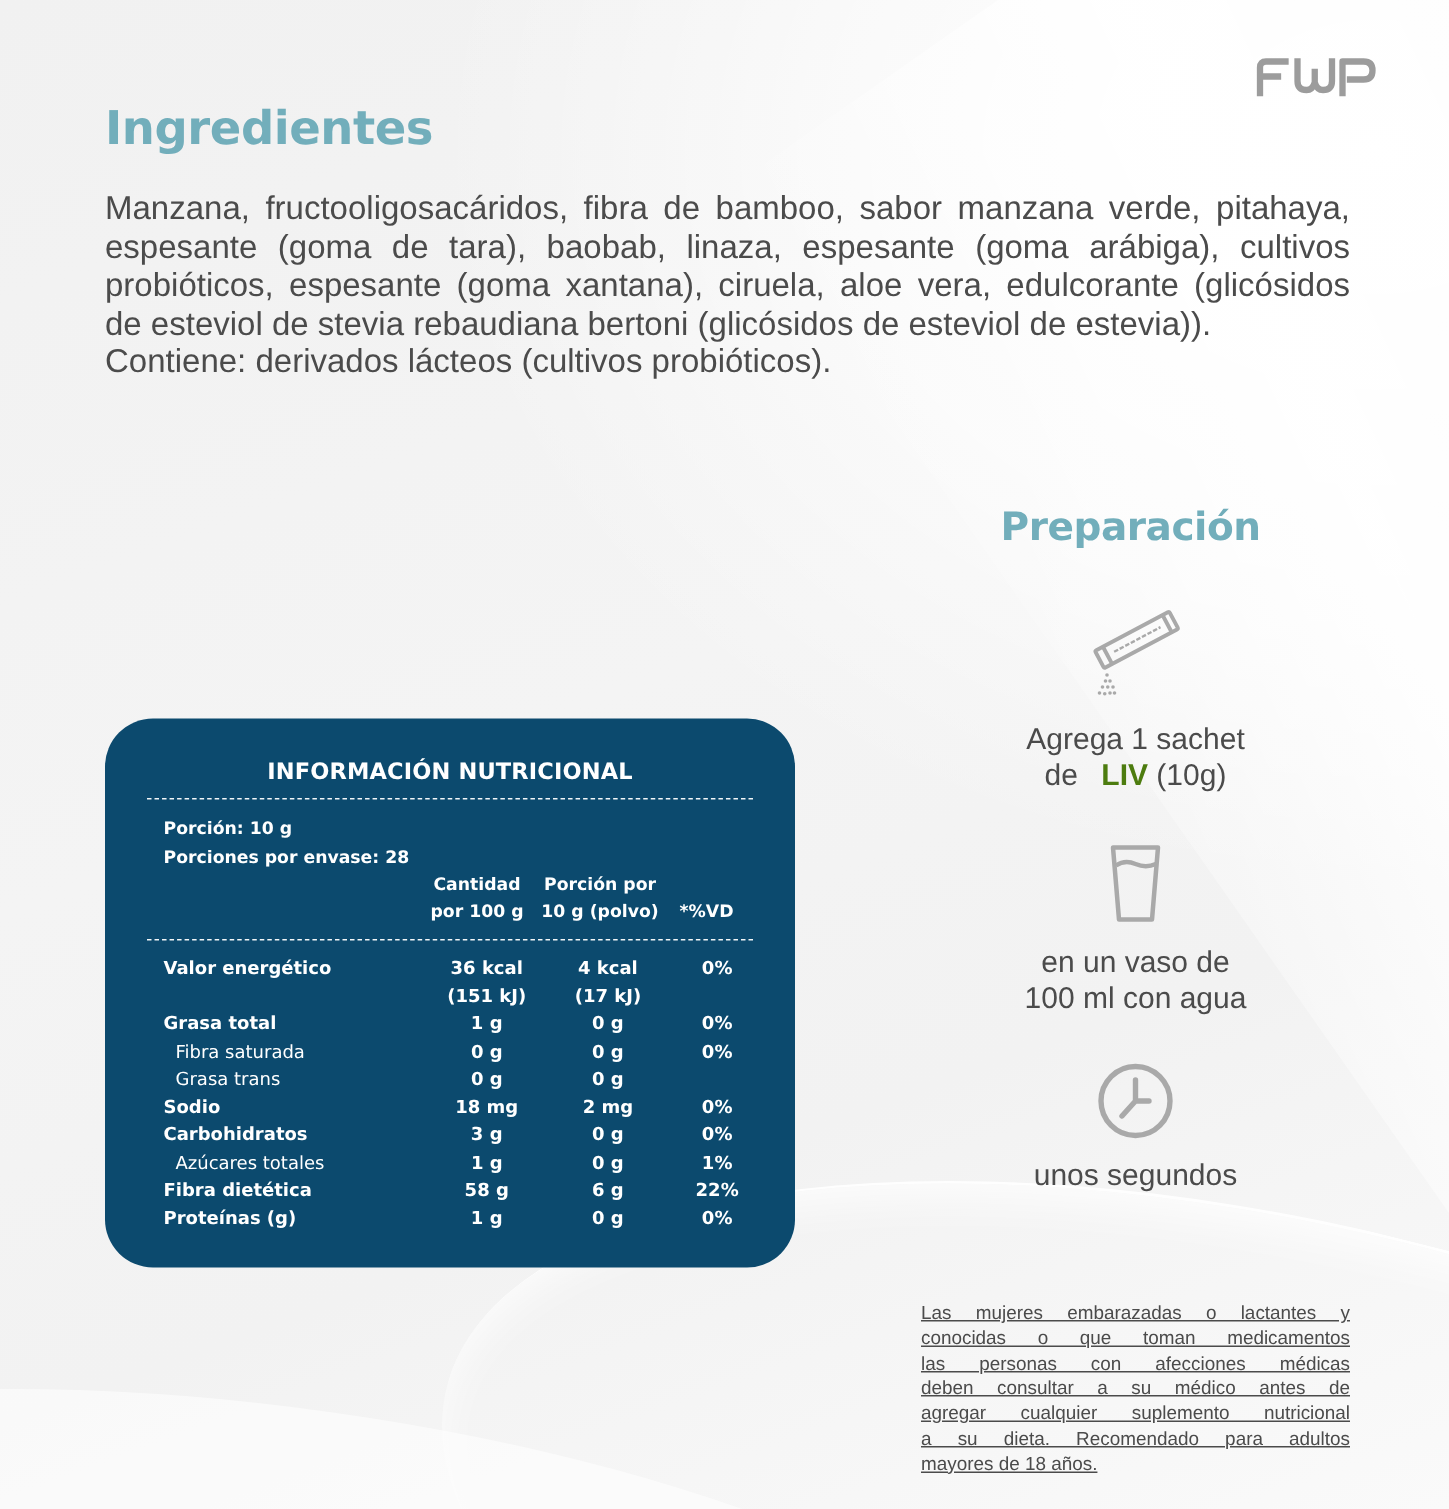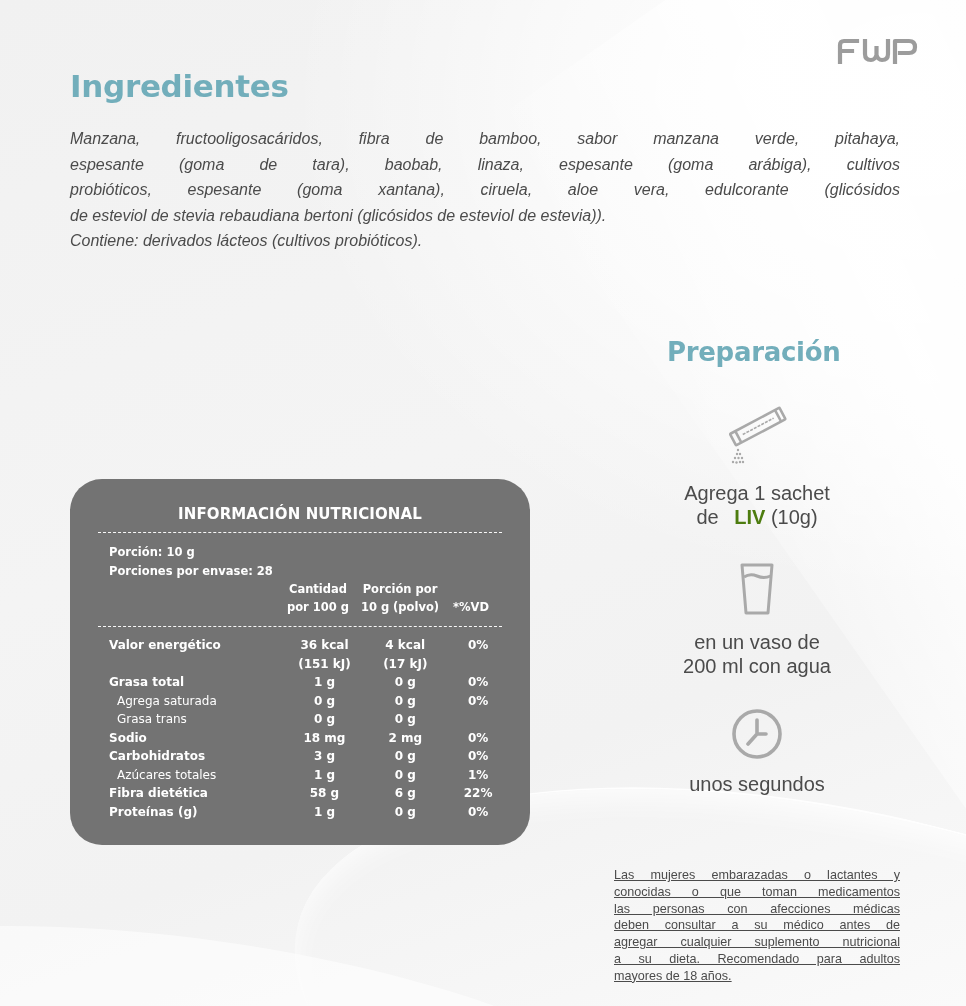--- a/index.html
+++ b/index.html
@@ -41,23 +41,22 @@
     .h-title {
       font-family: "DejaVu Sans", sans-serif;
       font-weight: bold;
       color: #72aebb;
       letter-spacing: -0.3px;
     }
     .ingredients-title { left: 70px; top: 68px; font-size: 31px; }
     .ingredients-text {
       left: 70px; top: 126px; width: 830px;
       font-family: "Liberation Sans", sans-serif;
-      font-size: 16px; line-height: 25.5px; color: #4b4b4b;
+      font-size: 22px; line-height: 25.5px; color: #4b4b4b;
       text-align: justify;
-      font-style: italic;
     }
     .ingredients-text .line { display: block; text-align: justify; text-align-last: justify; }
     .ingredients-text .line.last { text-align-last: left; }
 
     .prep-title { left: 667px; top: 337px; font-size: 26px; }
 
     .step { width: 200px; text-align: center; }
     .step .icon { display: block; margin: 0 auto; }
     .step .txt {
       font-family: "Liberation Sans", sans-serif;
@@ -72,21 +71,21 @@
       left: 614px; top: 867px; width: 286px;
       font-family: "Liberation Sans", sans-serif;
       font-size: 12.6px; line-height: 16.8px; color: #4b4b4b; text-decoration: underline;
     }
     .warning .line { display: block; text-align: justify; text-align-last: justify; }
     .warning .line.last { text-align-last: left; }
 
     
     .card {
       left: 70px; top: 479px; width: 460px; height: 366px;
-      background: #737373;
+      background: #0c4a6e;
       border-radius: 32px;
       color: #ffffff;
       font-family: "DejaVu Sans", sans-serif;
     }
     .card .c-title {
       position: absolute; left: 0; right: 0; top: 26px;
       text-align: center; font-weight: bold; font-size: 15px; letter-spacing: 0.1px;
     }
     .card .dash {
       position: absolute; left: 28px; right: 28px; height: 0;
@@ -179,21 +178,21 @@
       </div>
       <div class="v v3">0%</div>
     </div>
     <div class="row bold">
       <div class="n">Grasa total</div>
       <div class="v v1">1 g</div>
       <div class="v v2">0 g</div>
       <div class="v v3">0%</div>
     </div>
     <div class="row sub">
-      <div class="n">Agrega saturada</div>
+      <div class="n">Fibra saturada</div>
       <div class="v v1">0 g</div>
       <div class="v v2">0 g</div>
       <div class="v v3">0%</div>
     </div>
     <div class="row sub">
       <div class="n">Grasa trans</div>
       <div class="v v1">0 g</div>
       <div class="v v2">0 g</div>
       <div class="v v3"></div>
     </div>
@@ -262,21 +261,21 @@
 
 <div class="layer step step2">
   <svg class="icon" width="40" height="54" viewBox="0 0 40 54">
     <g fill="none" stroke="#a9a9a9" stroke-width="3" stroke-linejoin="round">
       <path d="M5 3 H35 L31 51 H9 Z"></path>
       <path d="M7 15 Q13 11 20 14 Q27 17 33.5 14"></path>
     </g>
   </svg>
   <div class="txt" style="margin-top:14px;">
     <div>en un vaso de</div>
-    <div>200 ml con agua</div>
+    <div>100 ml con agua</div>
   </div>
 </div>
 
 <div class="layer step step3">
   <svg class="icon" width="54" height="54" viewBox="0 0 54 54">
     <g fill="none" stroke="#a9a9a9" stroke-width="3.6" stroke-linecap="round">
       <circle cx="27" cy="27" r="23"></circle>
       <path d="M27 13 V27 H36 M27 27 L18 37"></path>
     </g>
   </svg>

